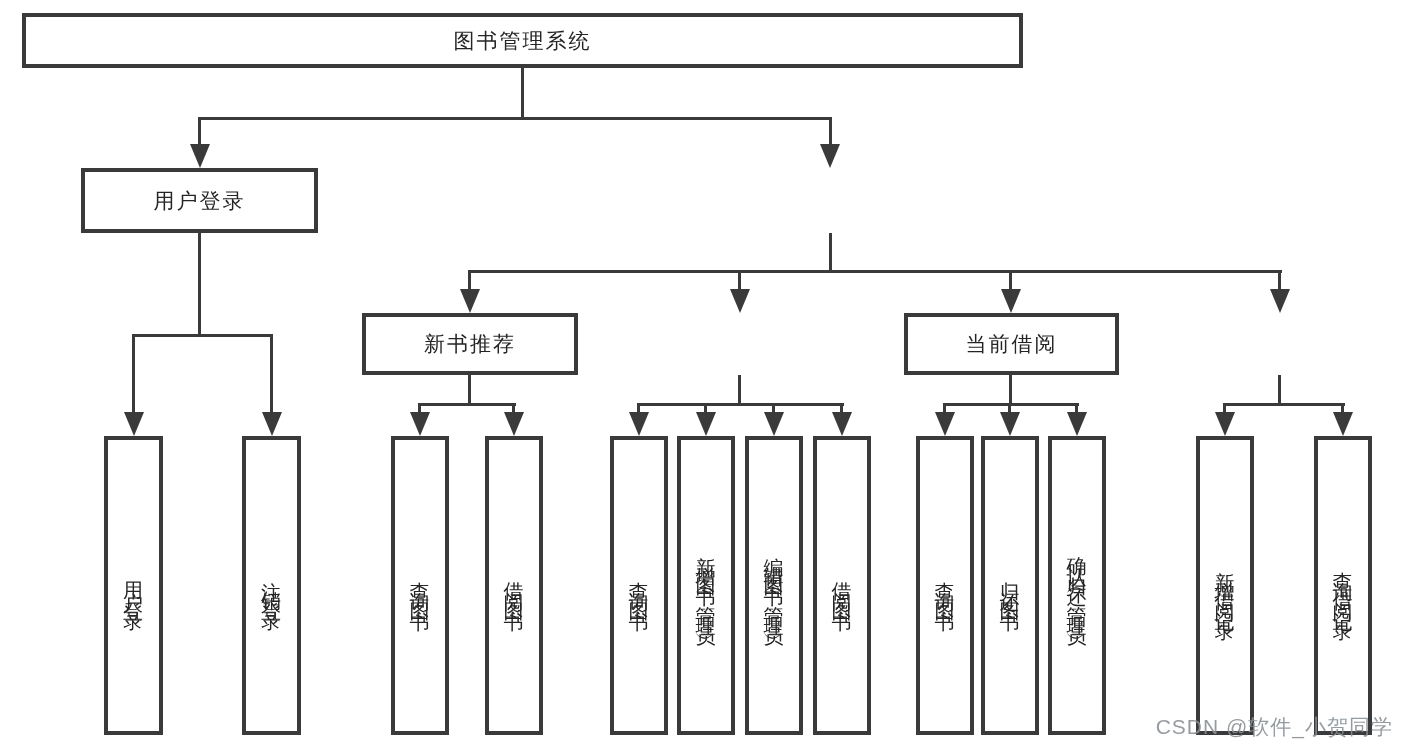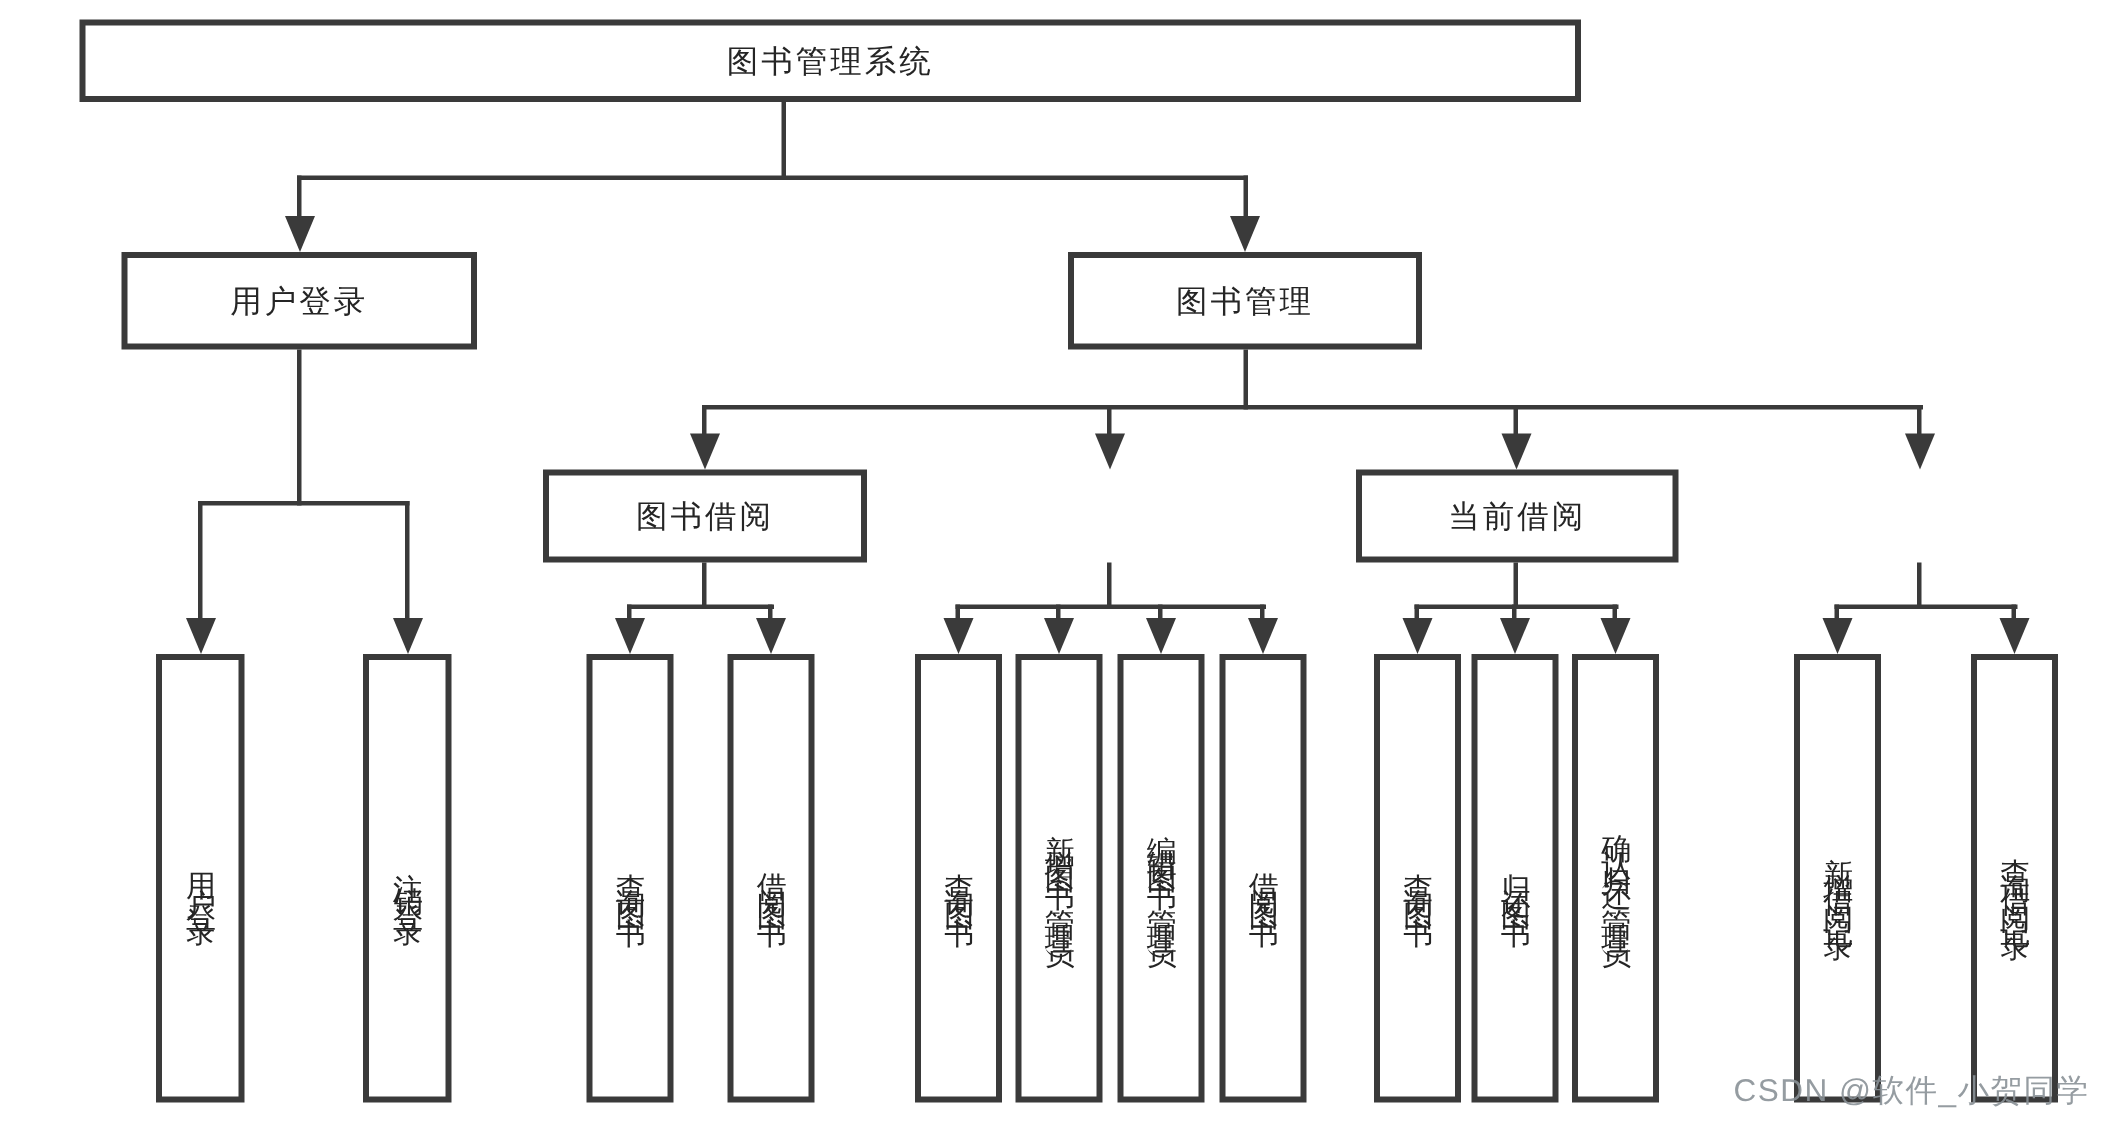--- a/index.html
+++ b/index.html
@@ -47,27 +47,26 @@
     letter-spacing: 1px;
     color: rgba(138, 145, 151, 0.9);
     white-space: nowrap;
   }
 </style>
 </head>
 <body>
 
 <div class="canvas">
 
-  <div class="box hbox" style="left:22px; top:13px; width:1001px; height:55px;margin-left:31px;">图书管理系统</div>
+  <div class="box hbox" style="left:22px; top:13px; width:1001px; height:55px;">图书管理系统</div>
 
   <div class="box hbox" style="left:81px; top:168px; width:237px; height:65px;">用户登录</div>
 
-  <div class="box hbox" style="left:712px; top:168px; width:236px; height:65px;">图书管理</div>
 
-  <div class="box hbox" style="left:362px; top:313px; width:216px; height:62px;">图书借阅</div>
+  <div class="box hbox" style="left:362px; top:313px; width:216px; height:62px;">新书推荐</div>
 
 
   <div class="box hbox" style="left:904px; top:313px; width:215px; height:62px;">当前借阅</div>
 
 
   <div class="box leaf" style="left:104px; top:436px; width:59px; height:299px;">
     <span class="vtext">用户登录</span>
     </div>
 
   <div class="box leaf" style="left:242px; top:436px; width:59px; height:299px;">

